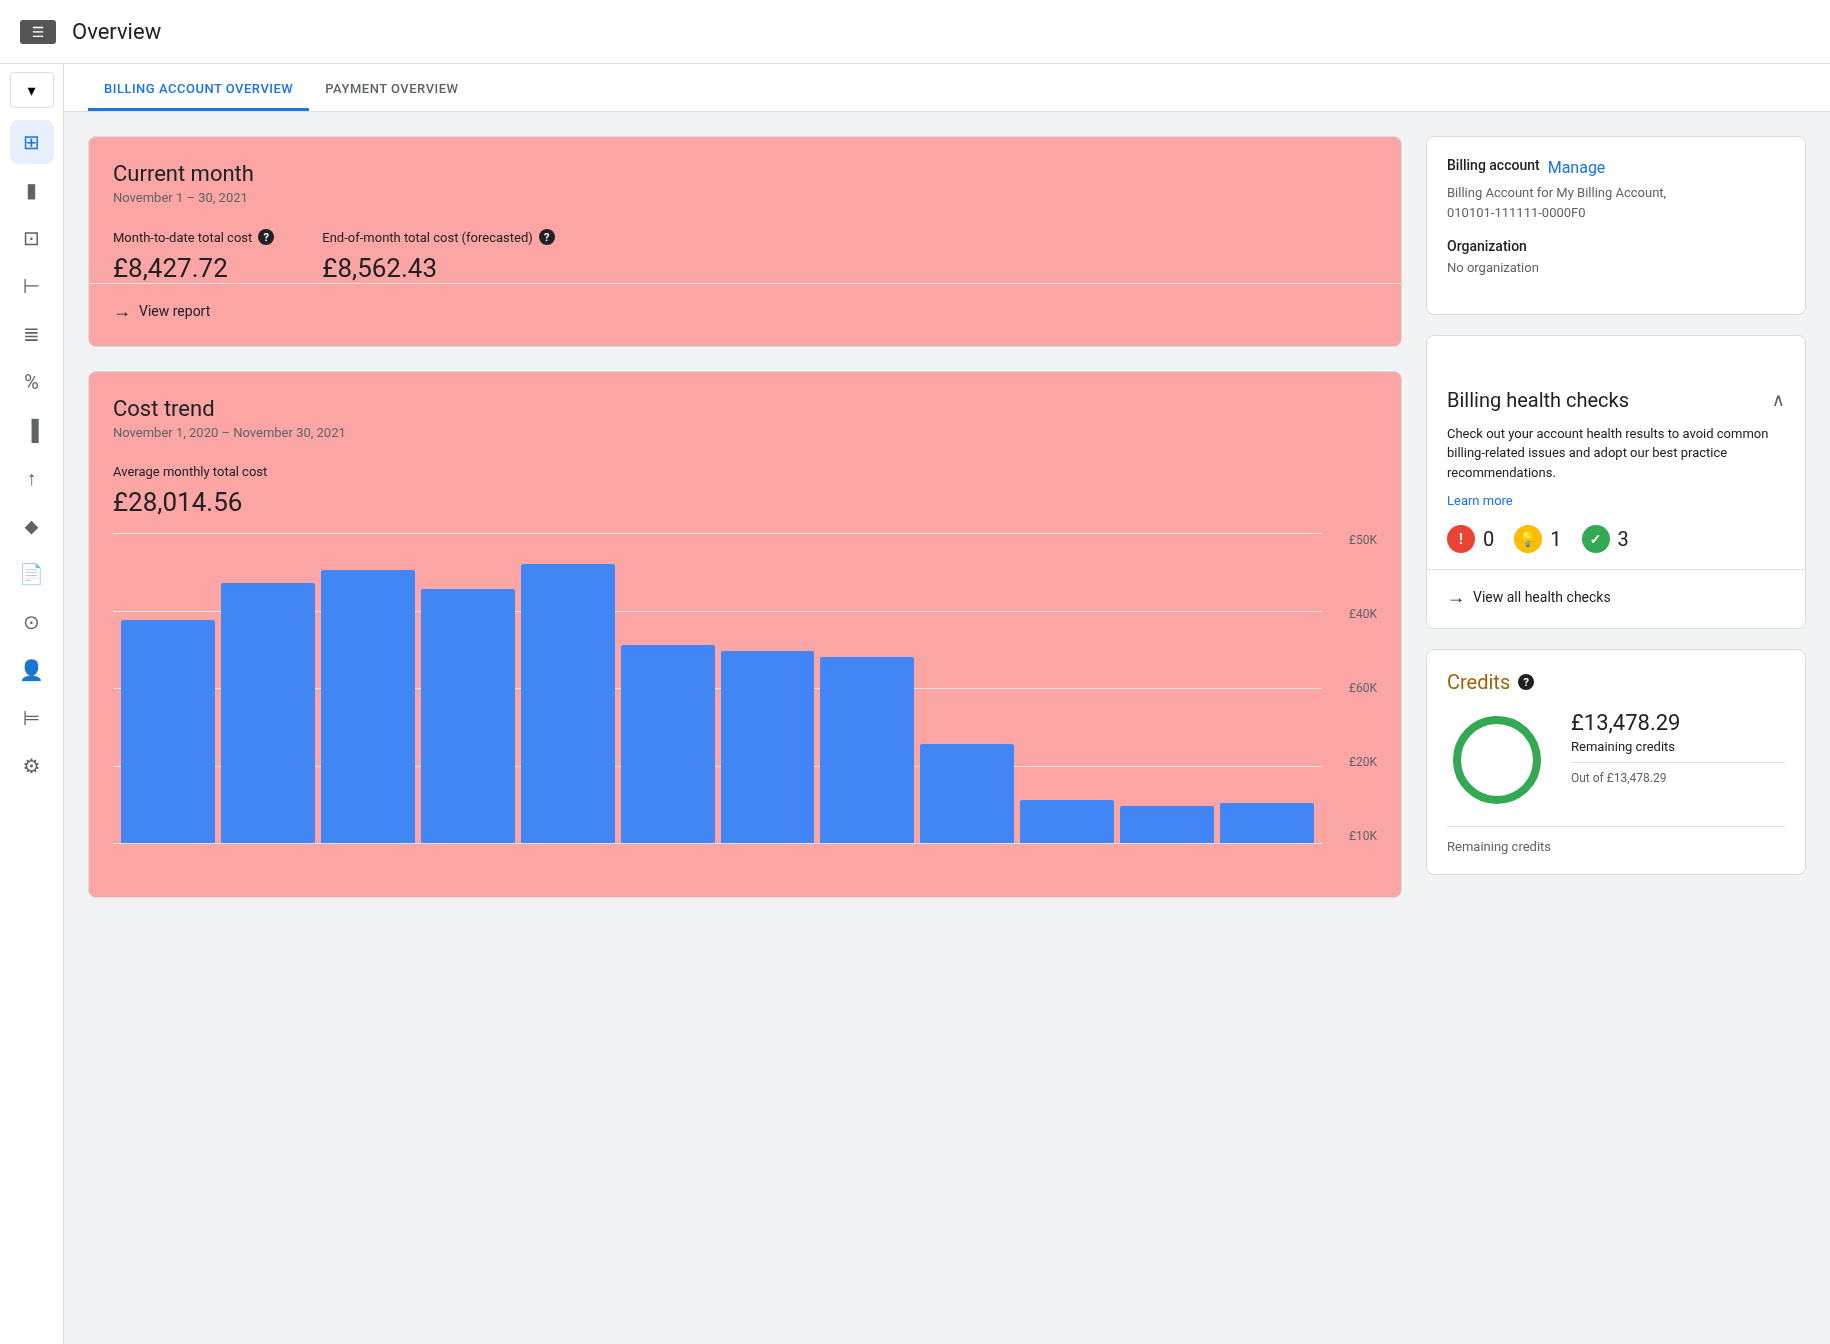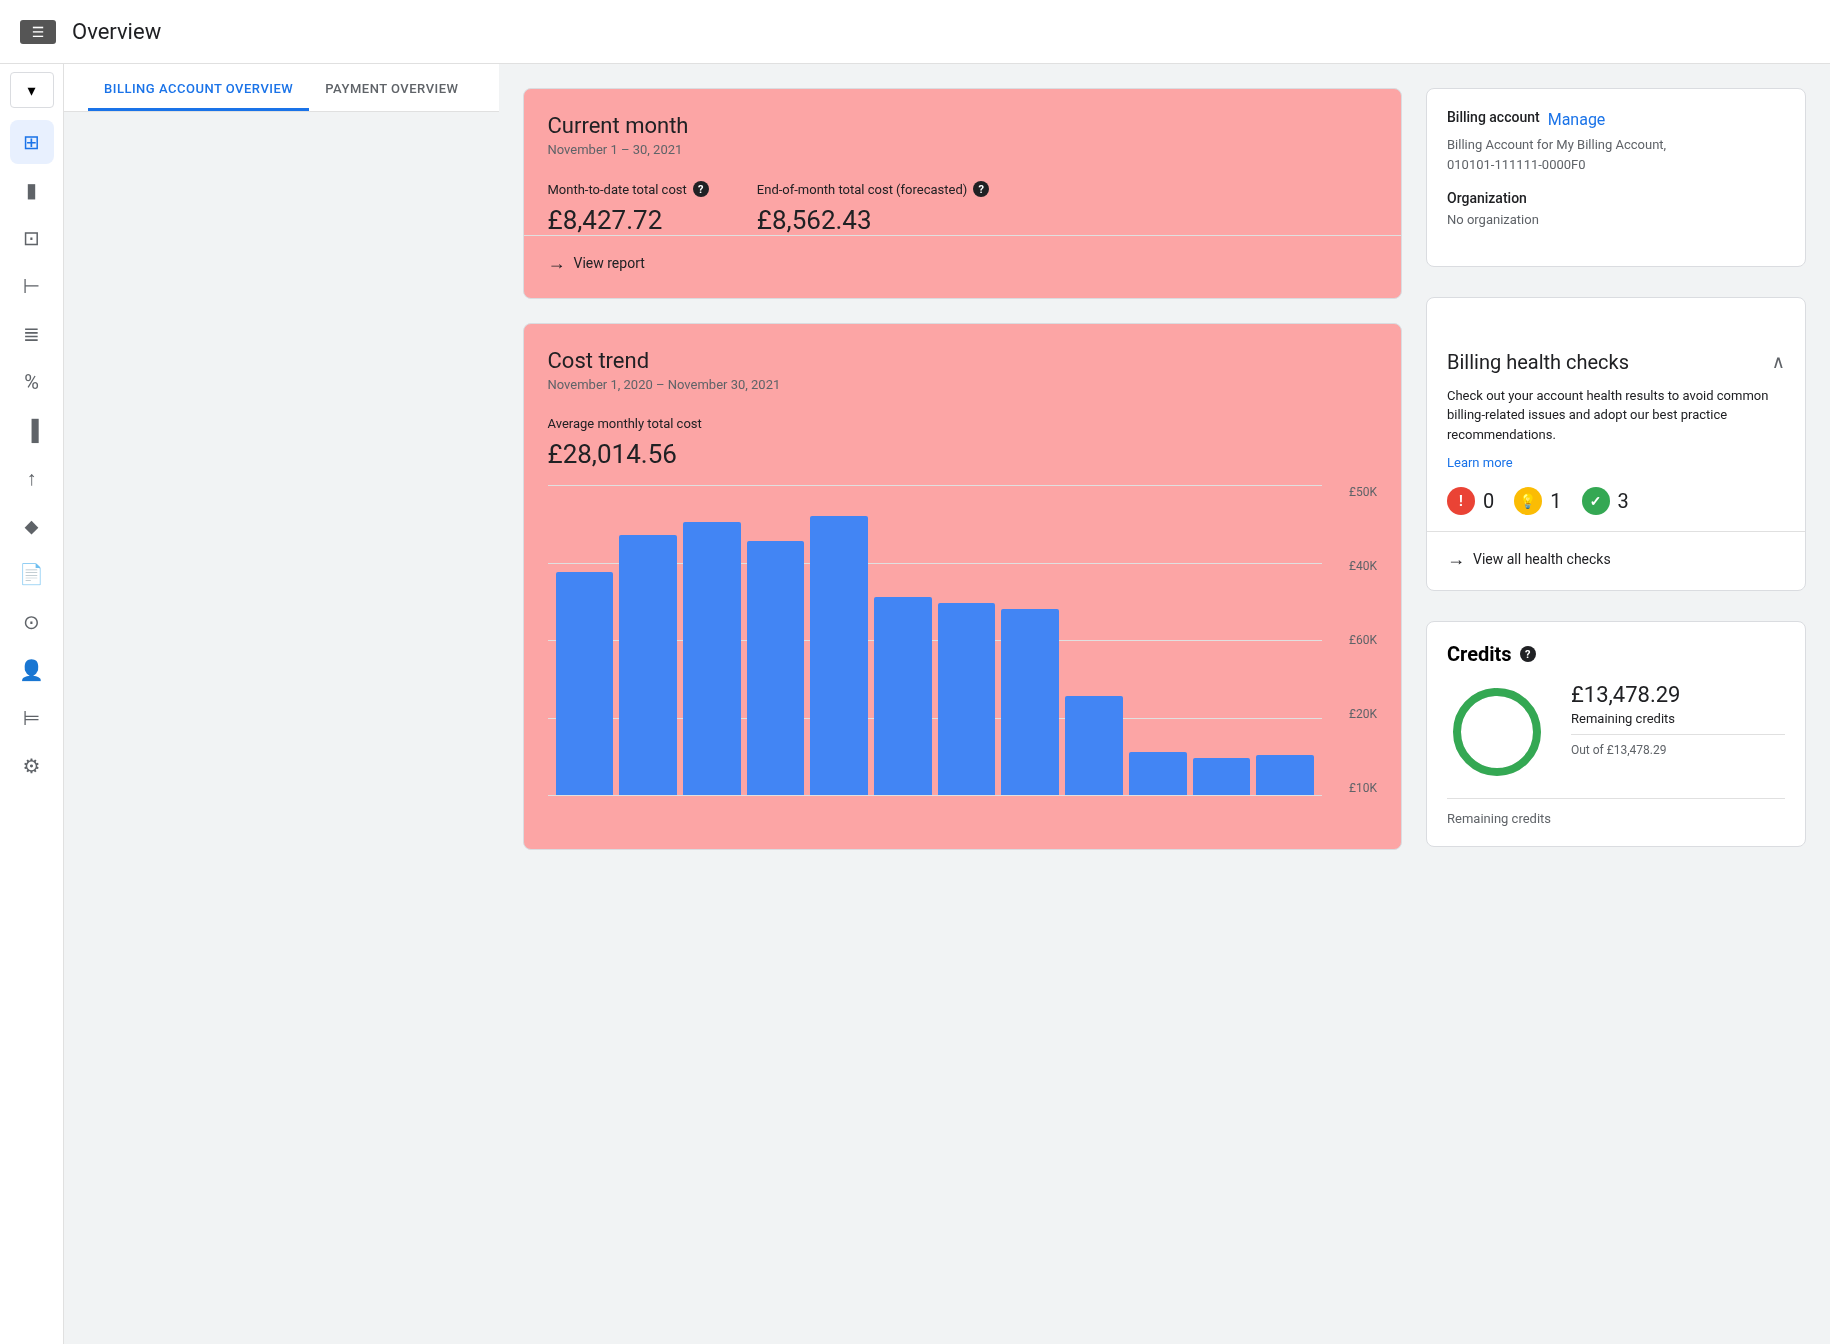--- a/index.html
+++ b/index.html
@@ -63,21 +63,21 @@
     }
     .sidebar-item.active {
       background: #e8f0fe;
       color: #1a73e8;
     }
 
     
     .content-area {
       flex: 1;
       display: flex;
-      flex-direction: row;
+      flex-direction: column;
       overflow: hidden;
     }
 
     
     .tab-bar {
       background: #fff;
       border-bottom: 1px solid #e0e0e0;
       display: flex;
       padding: 0 24px;
       flex-shrink: 0;
@@ -115,21 +115,21 @@
       flex-direction: column;
       gap: 24px;
     }
 
     
     .right-col {
       width: 380px;
       flex-shrink: 0;
       display: flex;
       flex-direction: column;
-      gap: 30px;
+      gap: 20px;
     }
 
     
     .card {
       background: #fca5a5;
       border-radius: 8px;
       border: 1px solid #dadce0;
       padding: 24px;
     }
 
@@ -351,22 +351,22 @@
 
     
     .credits-header {
       display: flex;
       align-items: center;
       gap: 8px;
       margin-bottom: 16px;
     }
     .credits-title {
       font-size: 20px;
-      font-weight: 700;
-      color: #000000;
+      font-weight: 400;
+      color: #a16207;
     }
     .credits-body {
       display: flex;
       align-items: flex-start;
       gap: 24px;
     }
     
     .donut-wrapper {
       position: relative;
       width: 100px;

